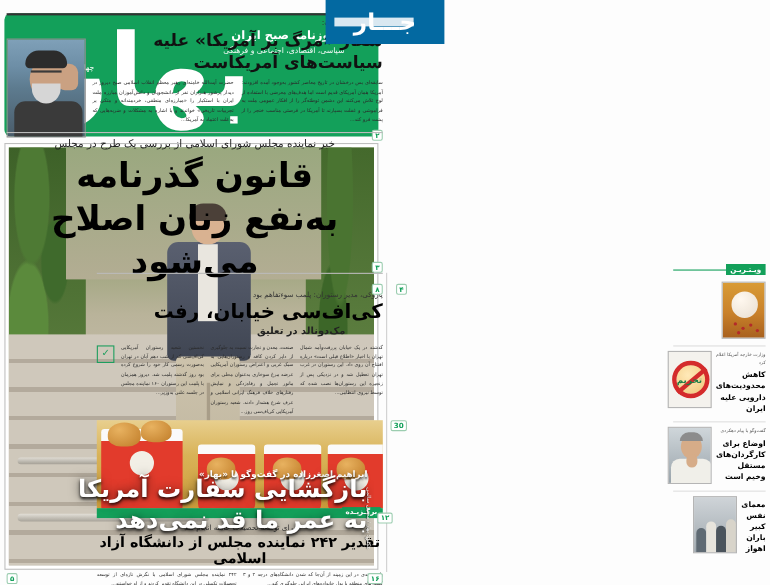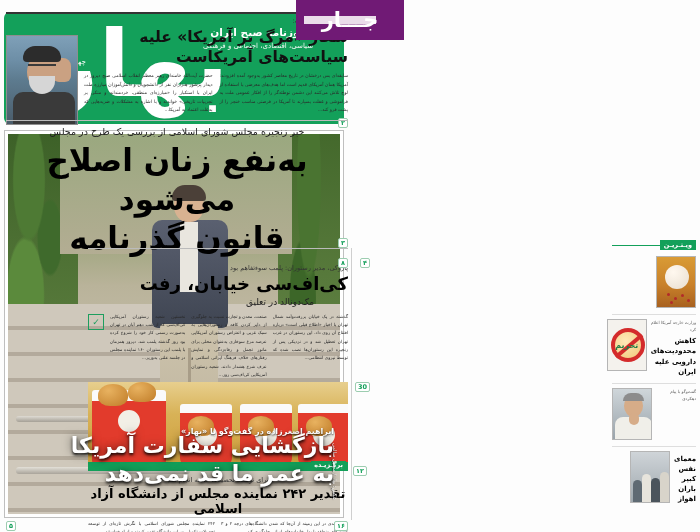--- a/index.html
+++ b/index.html
@@ -65,21 +65,21 @@
     color: #ffffff;
     letter-spacing: -6px;
     text-shadow: 0 0 1px rgba(0,0,0,.15);
   }
 
   
   .watermark {
     position: absolute;
     left: 296px; top: 0px;
     width: 108px; height: 40px;
-    background: #701a75;
+    background: #0369a1;
     z-index: 40;
     overflow: hidden;
   }
   .watermark .wm-text {
     position: absolute;
     inset: 0;
     color: #ffffff;
     font-size: 21px;
     font-weight: bold;
     text-align: center;
@@ -246,21 +246,21 @@
   .main-kicker { font-size: 9.5px; color: #222; margin-bottom: 4px; }
   .main-head {
     font-size: 31px; font-weight: bold; color: #000; line-height: 1.26; letter-spacing: -0.5px;
   }
 
   
   .kfc-rule { position: absolute; right: 352px; top: 248px; width: 260px; height: 1px; background: #bbb; }
   .kfc { position: absolute; right: 352px; top: 264px; width: 260px; text-align: right; }
   .kfc-kicker { font-size: 6.5px; color: #333; }
   .kfc-head { font-size: 18px; font-weight: bold; color: #000; line-height: 1.2; margin-top: 1px; }
-  .kfc-sub { font-size: 9px; font-weight: normal; color: #222; margin-top: 2px; margin-right: 34px; }
+  .kfc-sub { font-size: 9px; font-weight: bold; color: #222; margin-top: 2px; margin-right: 34px; }
   .kfc-cols { display: flex; flex-direction: row; gap: 6px; margin-top: 6px; font-size: 4.4px; }
   .kfc-cols .col { flex: 1; text-align: justify; line-height: 1.9; color: #2a2a2a; }
   .kfc-logo-sq {
     width: 16px; height: 16px; border: 1px solid #1d9e5e; color: #1d9e5e;
     font-size: 9px; font-weight: bold; display: flex; align-items: center; justify-content: center;
     flex: 0 0 auto; margin-top: 1px;
   }
   .kfc-photo {
     position: absolute; right: 352px; top: 382px; width: 260px; height: 80px;
     background: linear-gradient(180deg,#e8cf8e 0%, #d8b257 40%, #cf9f3d 100%);
@@ -425,24 +425,24 @@
           <div class="lp-beard"></div>
         <div class="lp-glass"></div>
           <div class="lp-turban"></div>
       </div>
     </div>
   </div>
   <div class="pagemark" style="right:352px; top:118px;">۲</div>
 
   <div class="center-rule"></div>
   <div class="main-story">
-    <div class="main-kicker">خبر زنجیره مجلس شورای اسلامی از بررسی یک طرح در مجلس</div>
+    <div class="main-kicker">خبر نماینده مجلس شورای اسلامی از بررسی یک طرح در مجلس</div>
     <div class="main-head">
+      <div>قانون گذرنامه</div>
       <div>به‌نفع زنان اصلاح می‌شود</div>
-      <div>قانون گذرنامه</div>
     </div>
   </div>
   <div class="pagemark" style="right:352px; top:238px;">۳</div>
 
   <div class="kfc-rule"></div>
   <div class="kfc">
     <div class="kfc-kicker">پازوکی، مدیر رستوران: پلمب سوء‌تفاهم بود</div>
     <div class="kfc-head">کی‌اف‌سی خیابان، رفت</div>
     <div class="kfc-sub">مک‌دونالد در تعلیق</div>
     <div class="kfc-cols">
@@ -519,20 +519,21 @@
           <div class="slash"></div>
           <div class="word">تحریم</div>
         </div>
       </div>
     </div>
 
     <div class="sb-item">
       <div class="sb-row">
         <div class="sb-txt">
           <div class="sb-kicker">گفت‌وگو با پیام دهکردی</div>
+          <div class="sb-title">اوضاع برای کارگردان‌های مستقل وخیم است</div>
         </div>
         <div class="sb-thumb th-man">
           <div class="body"></div>
             <div class="head"></div>
           <div class="hair"></div>
             <div class="hand"></div>
         </div>
       </div>
     </div>
 
@@ -547,15 +548,15 @@
           <div class="p" style="left:11px; height:28px; background:#e7e4dc;"></div>
           <div class="p" style="left:20px; height:24px; background:#4b545c;"></div>
           <div class="p" style="left:29px; height:30px; background:#d8d4ca;"></div>
         </div>
       </div>
     </div>
   </div>
 
   <div class="pagemark" style="right:330px; top:258px;">۴</div>
   <div class="pagemark" style="right:330px; top:382px;">30</div>
-  <div class="pagemark" style="right:333px; top:466px;margin-left:32px;">۱۲</div>
+  <div class="pagemark" style="right:343px; top:466px;margin-left:32px;">۱۲</div>
 
 </div>
 
 </body></html>

